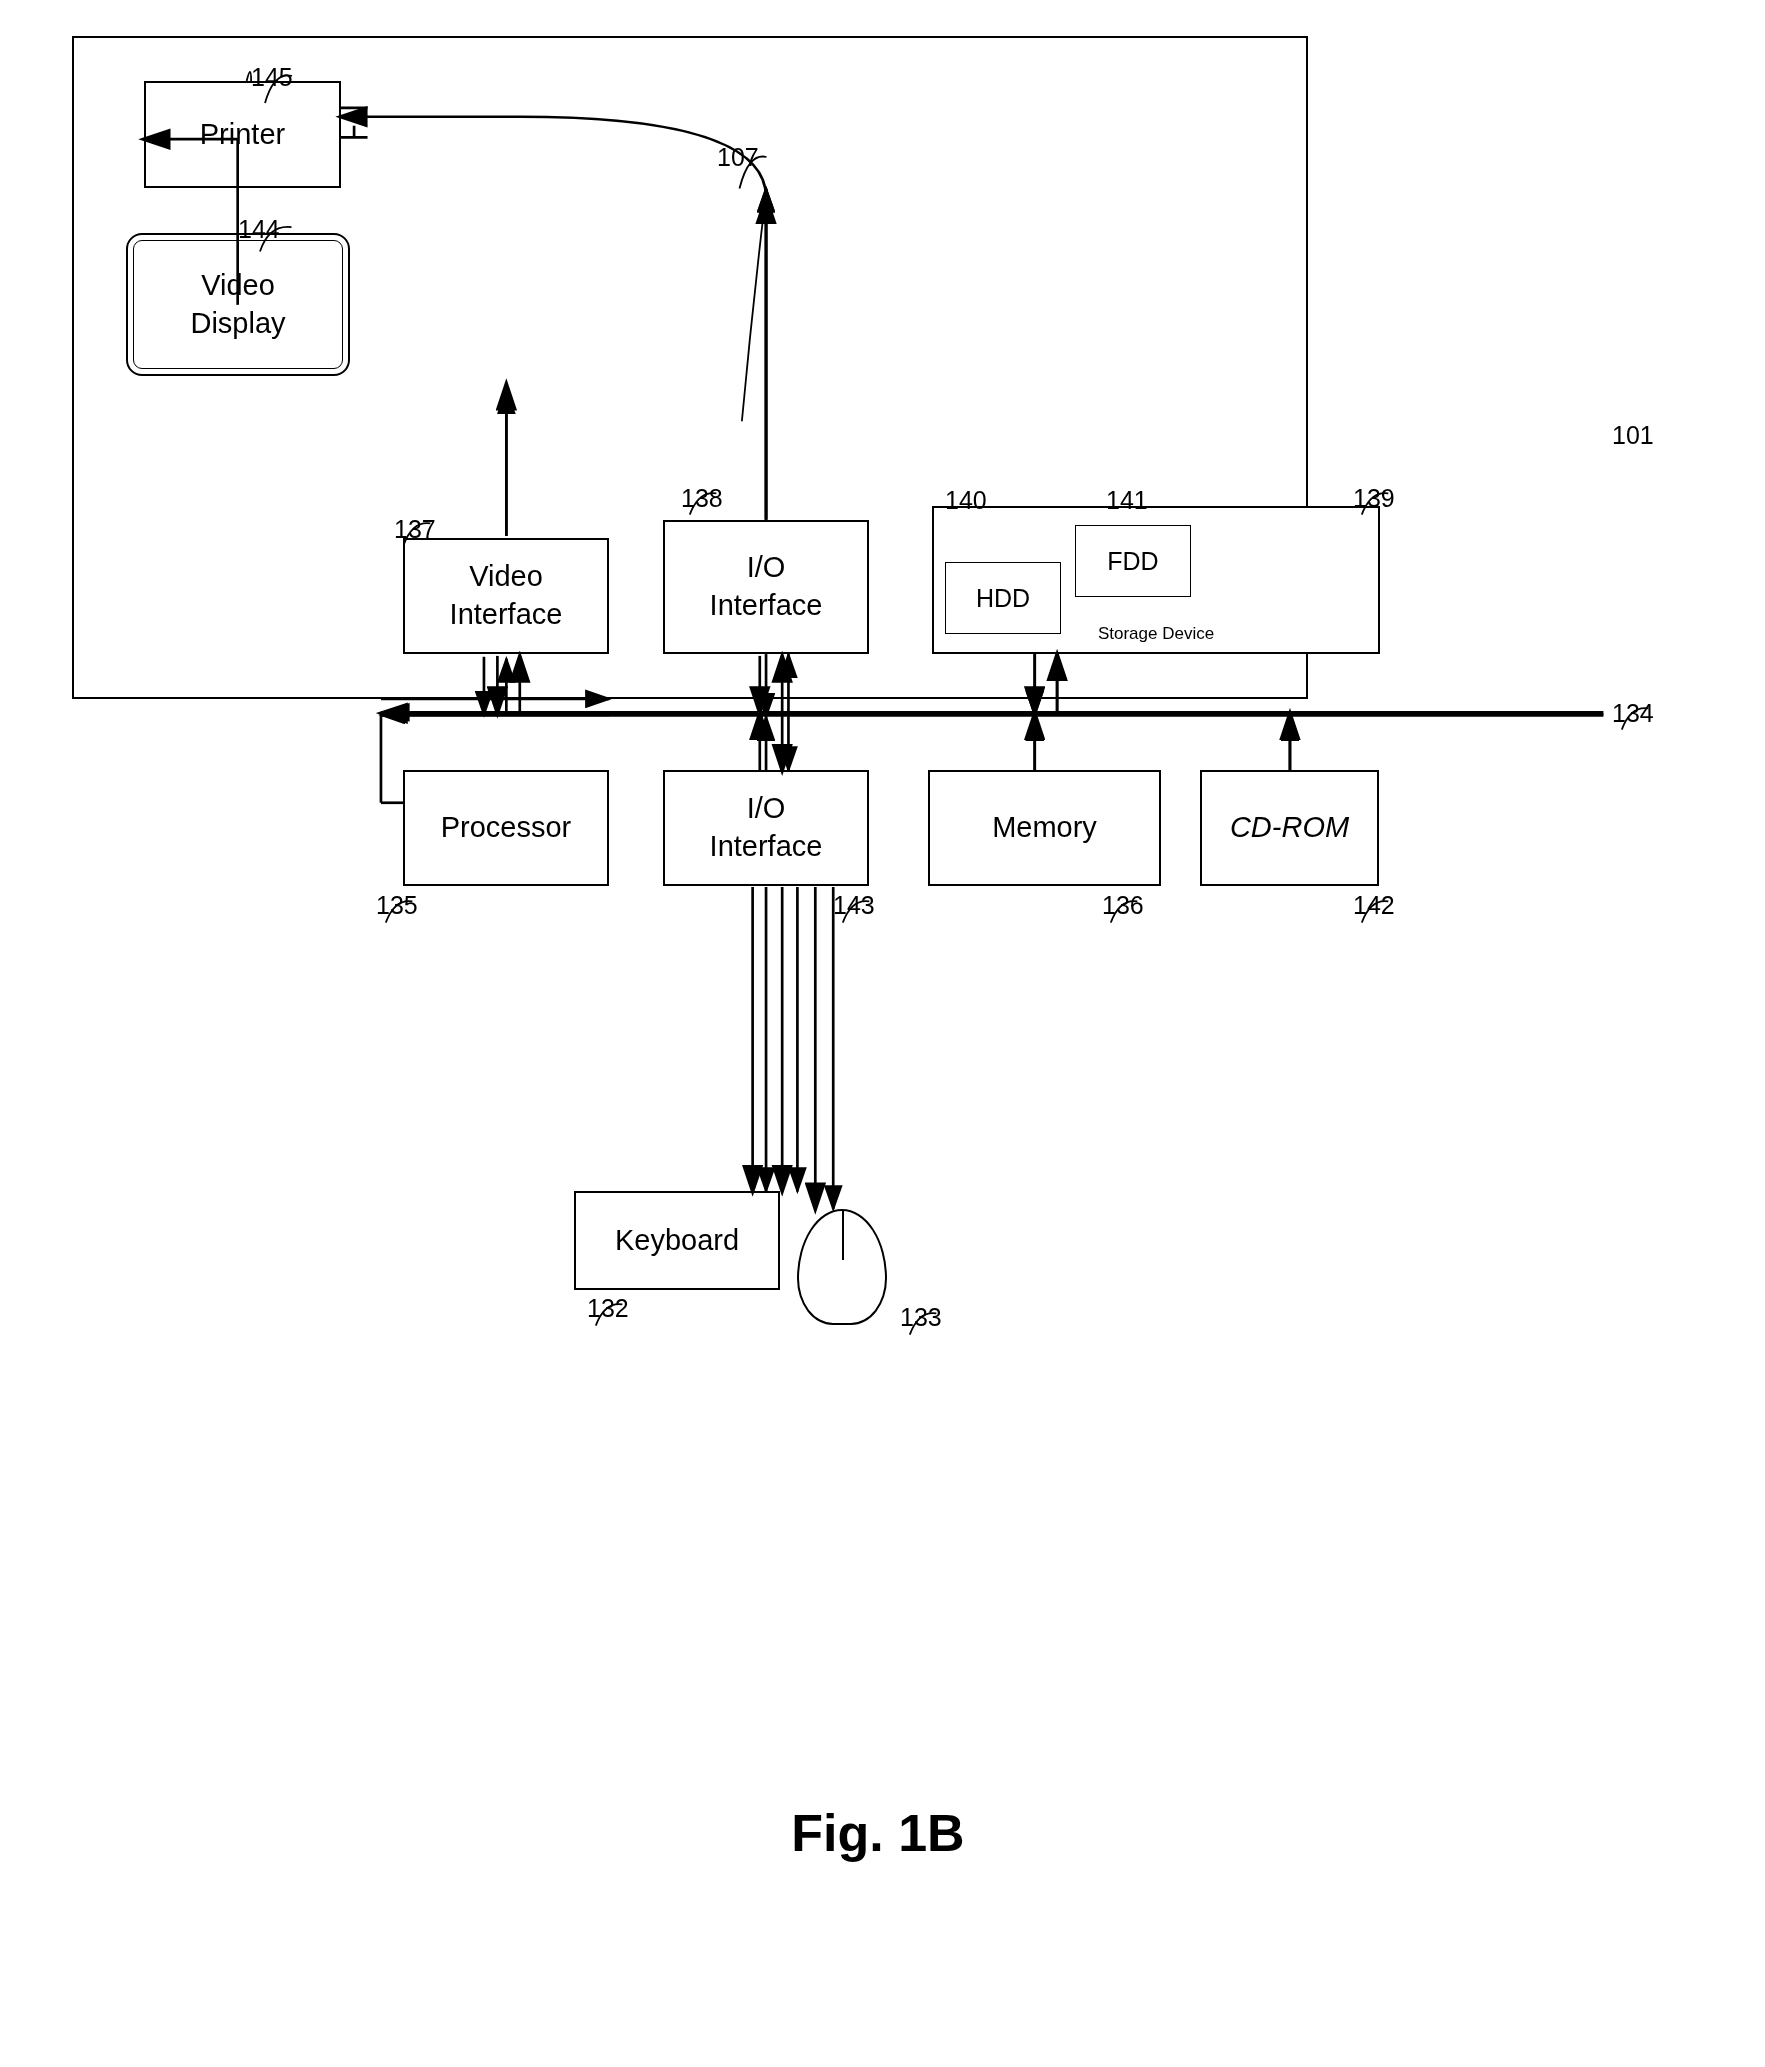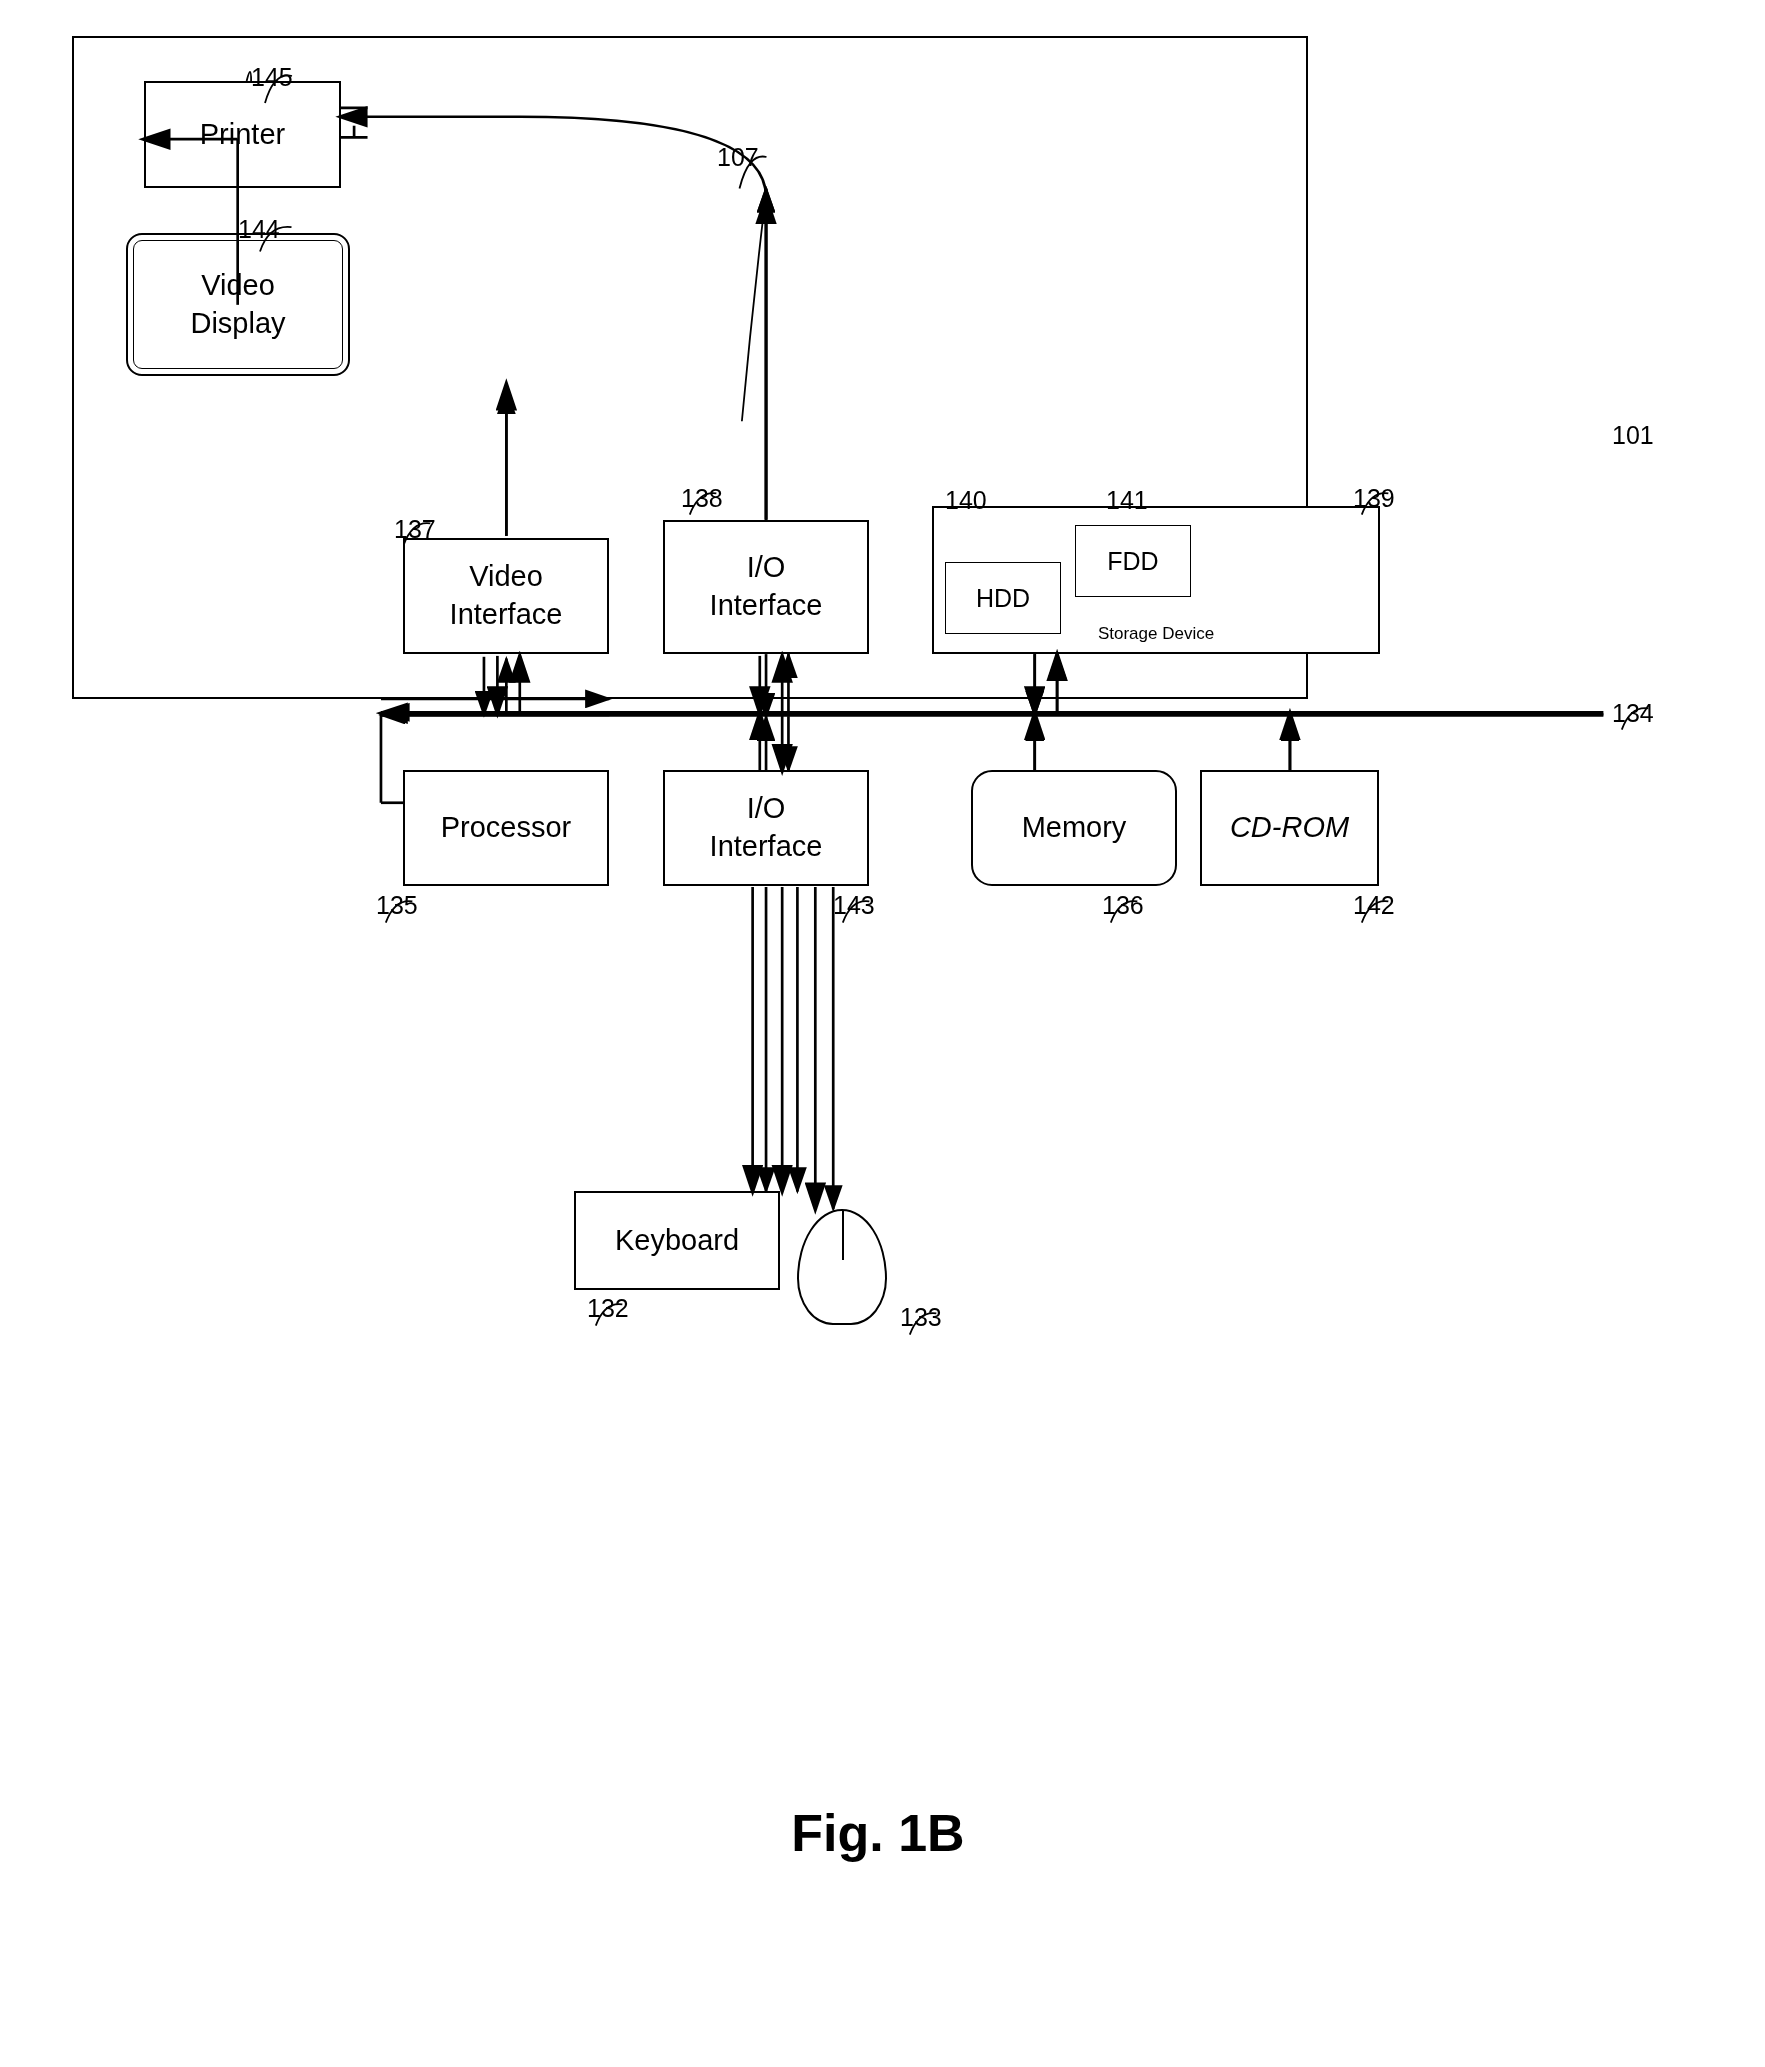--- a/index.html
+++ b/index.html
@@ -106,22 +106,22 @@
       left: 331px; top: 734px;
       width: 206px; height: 116px;
     }
     
     #io-interface-lower-box {
       left: 591px; top: 734px;
       width: 206px; height: 116px;
     }
     
     #memory-box {
-      left: 899px; top: 734px;
-      width: 206px; height: 116px; border-radius: 21px;
+      left: 856px; top: 734px;
+      width: 233px; height: 116px;
     }
     
     #cdrom-box {
       left: 1128px; top: 734px;
       width: 179px; height: 116px; font-style: italic;
     }
     
     #keyboard-box {
       left: 502px; top: 1155px;
       width: 206px; height: 99px;

